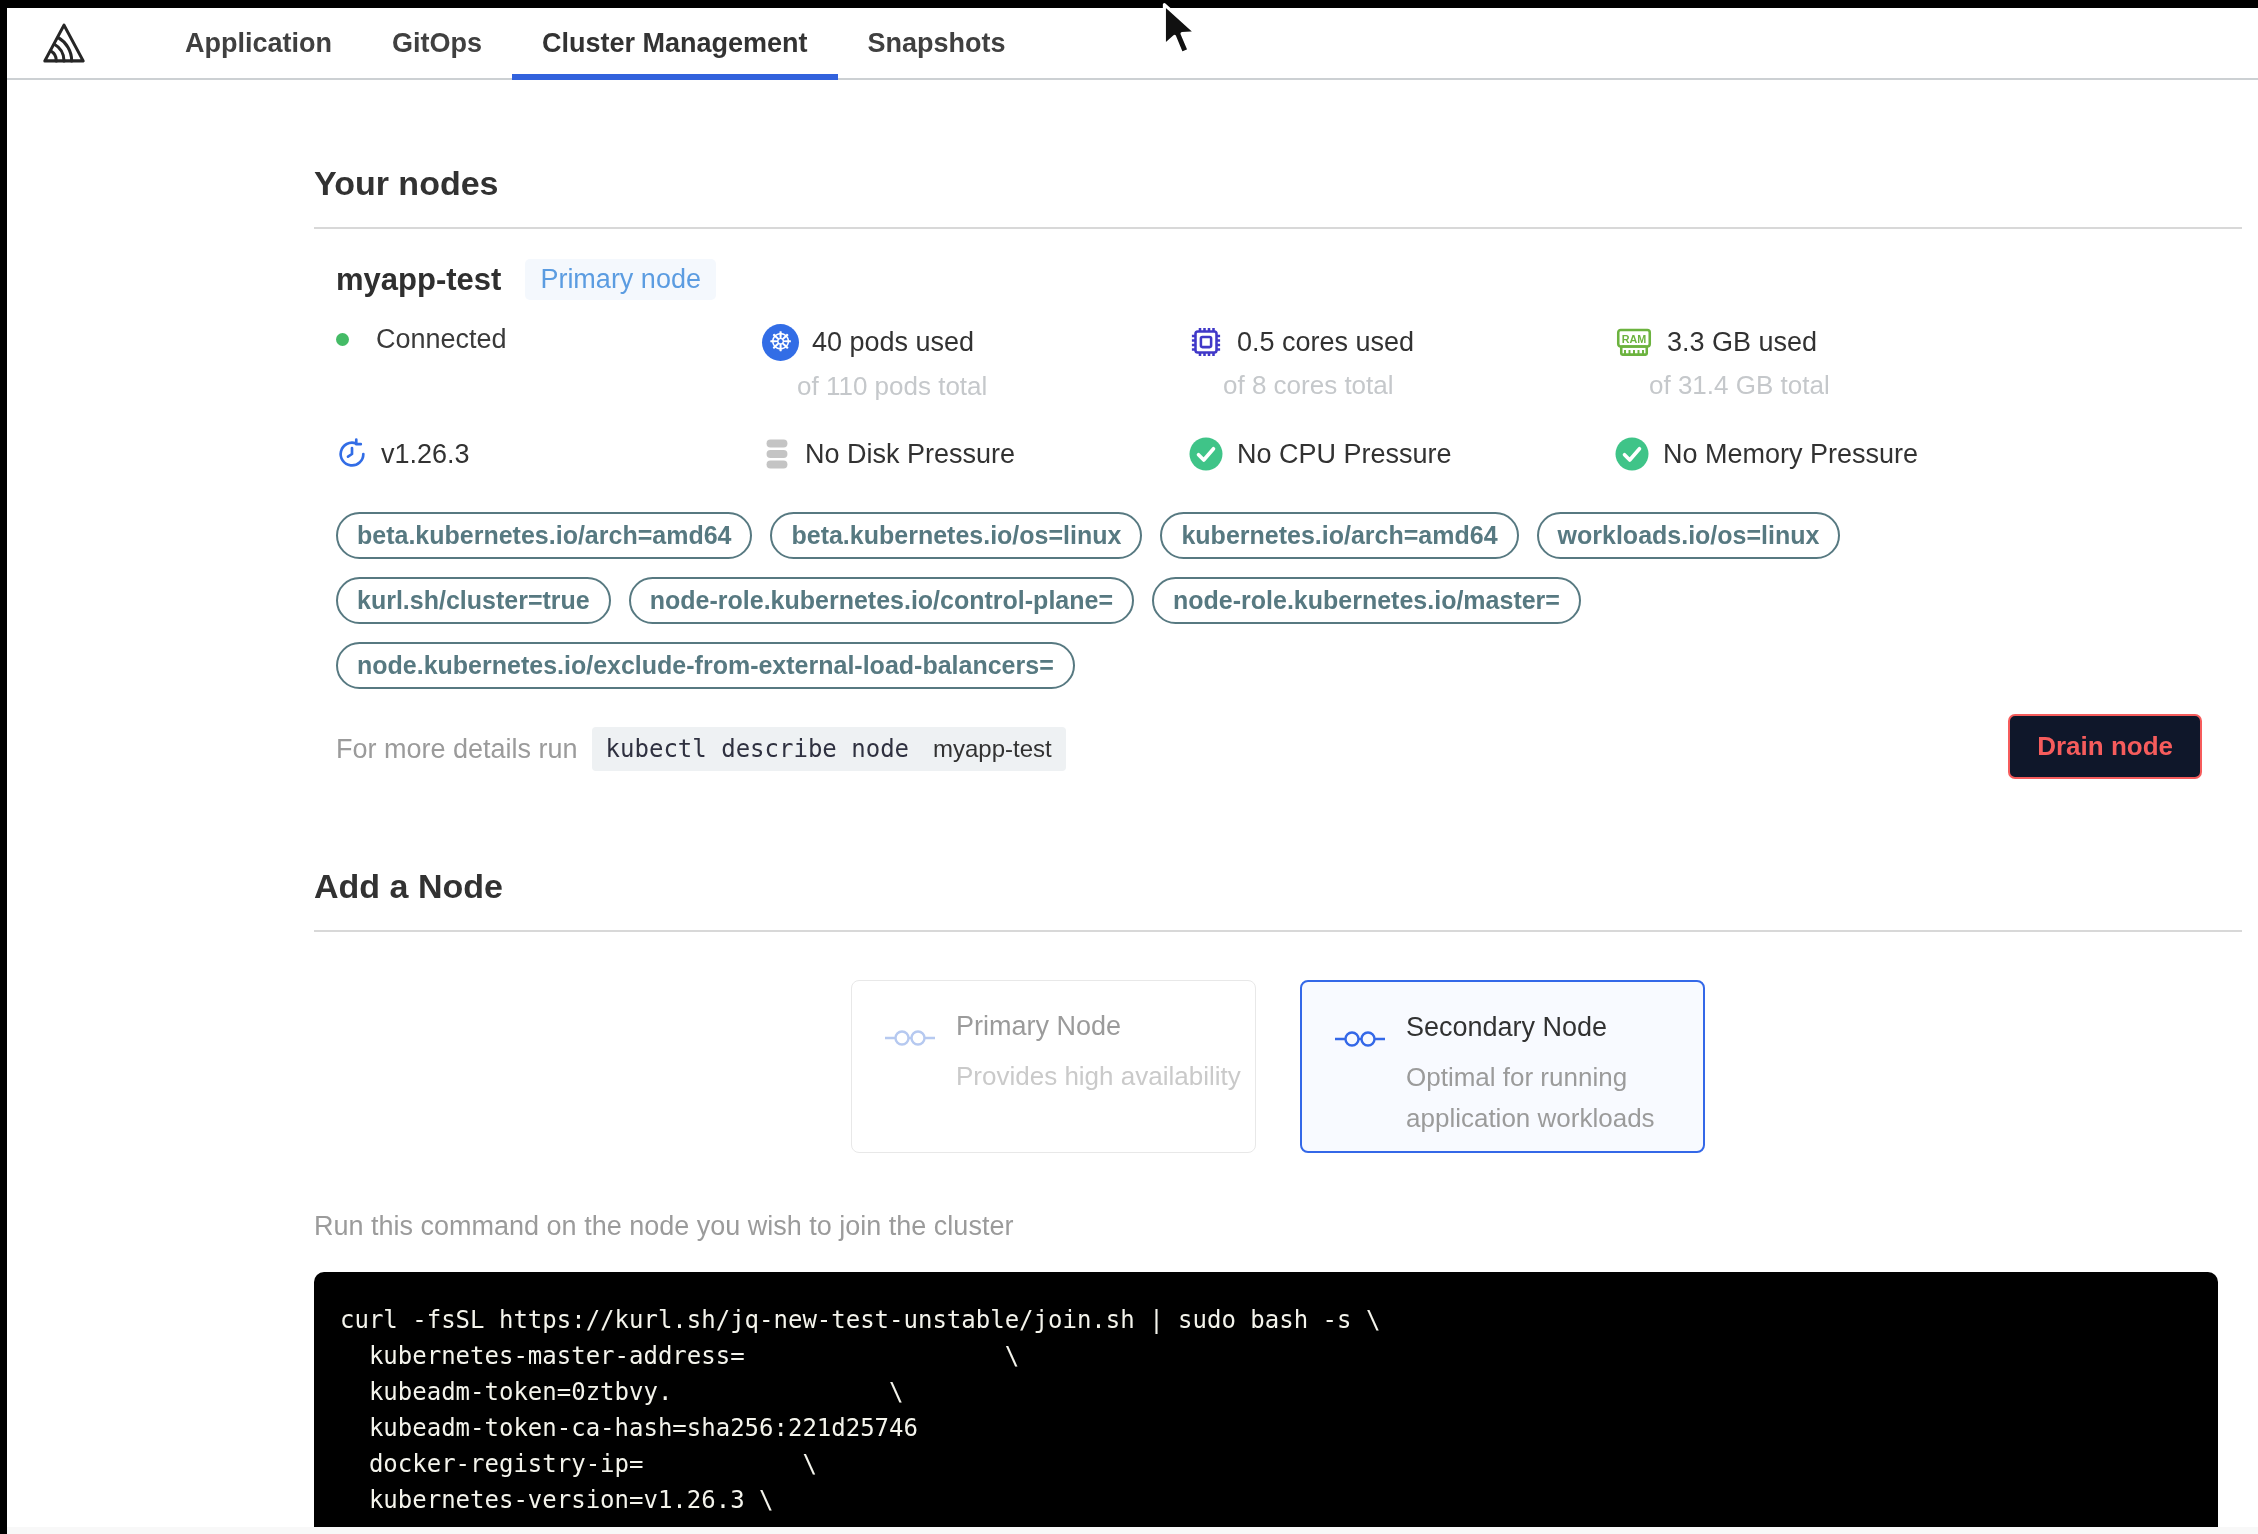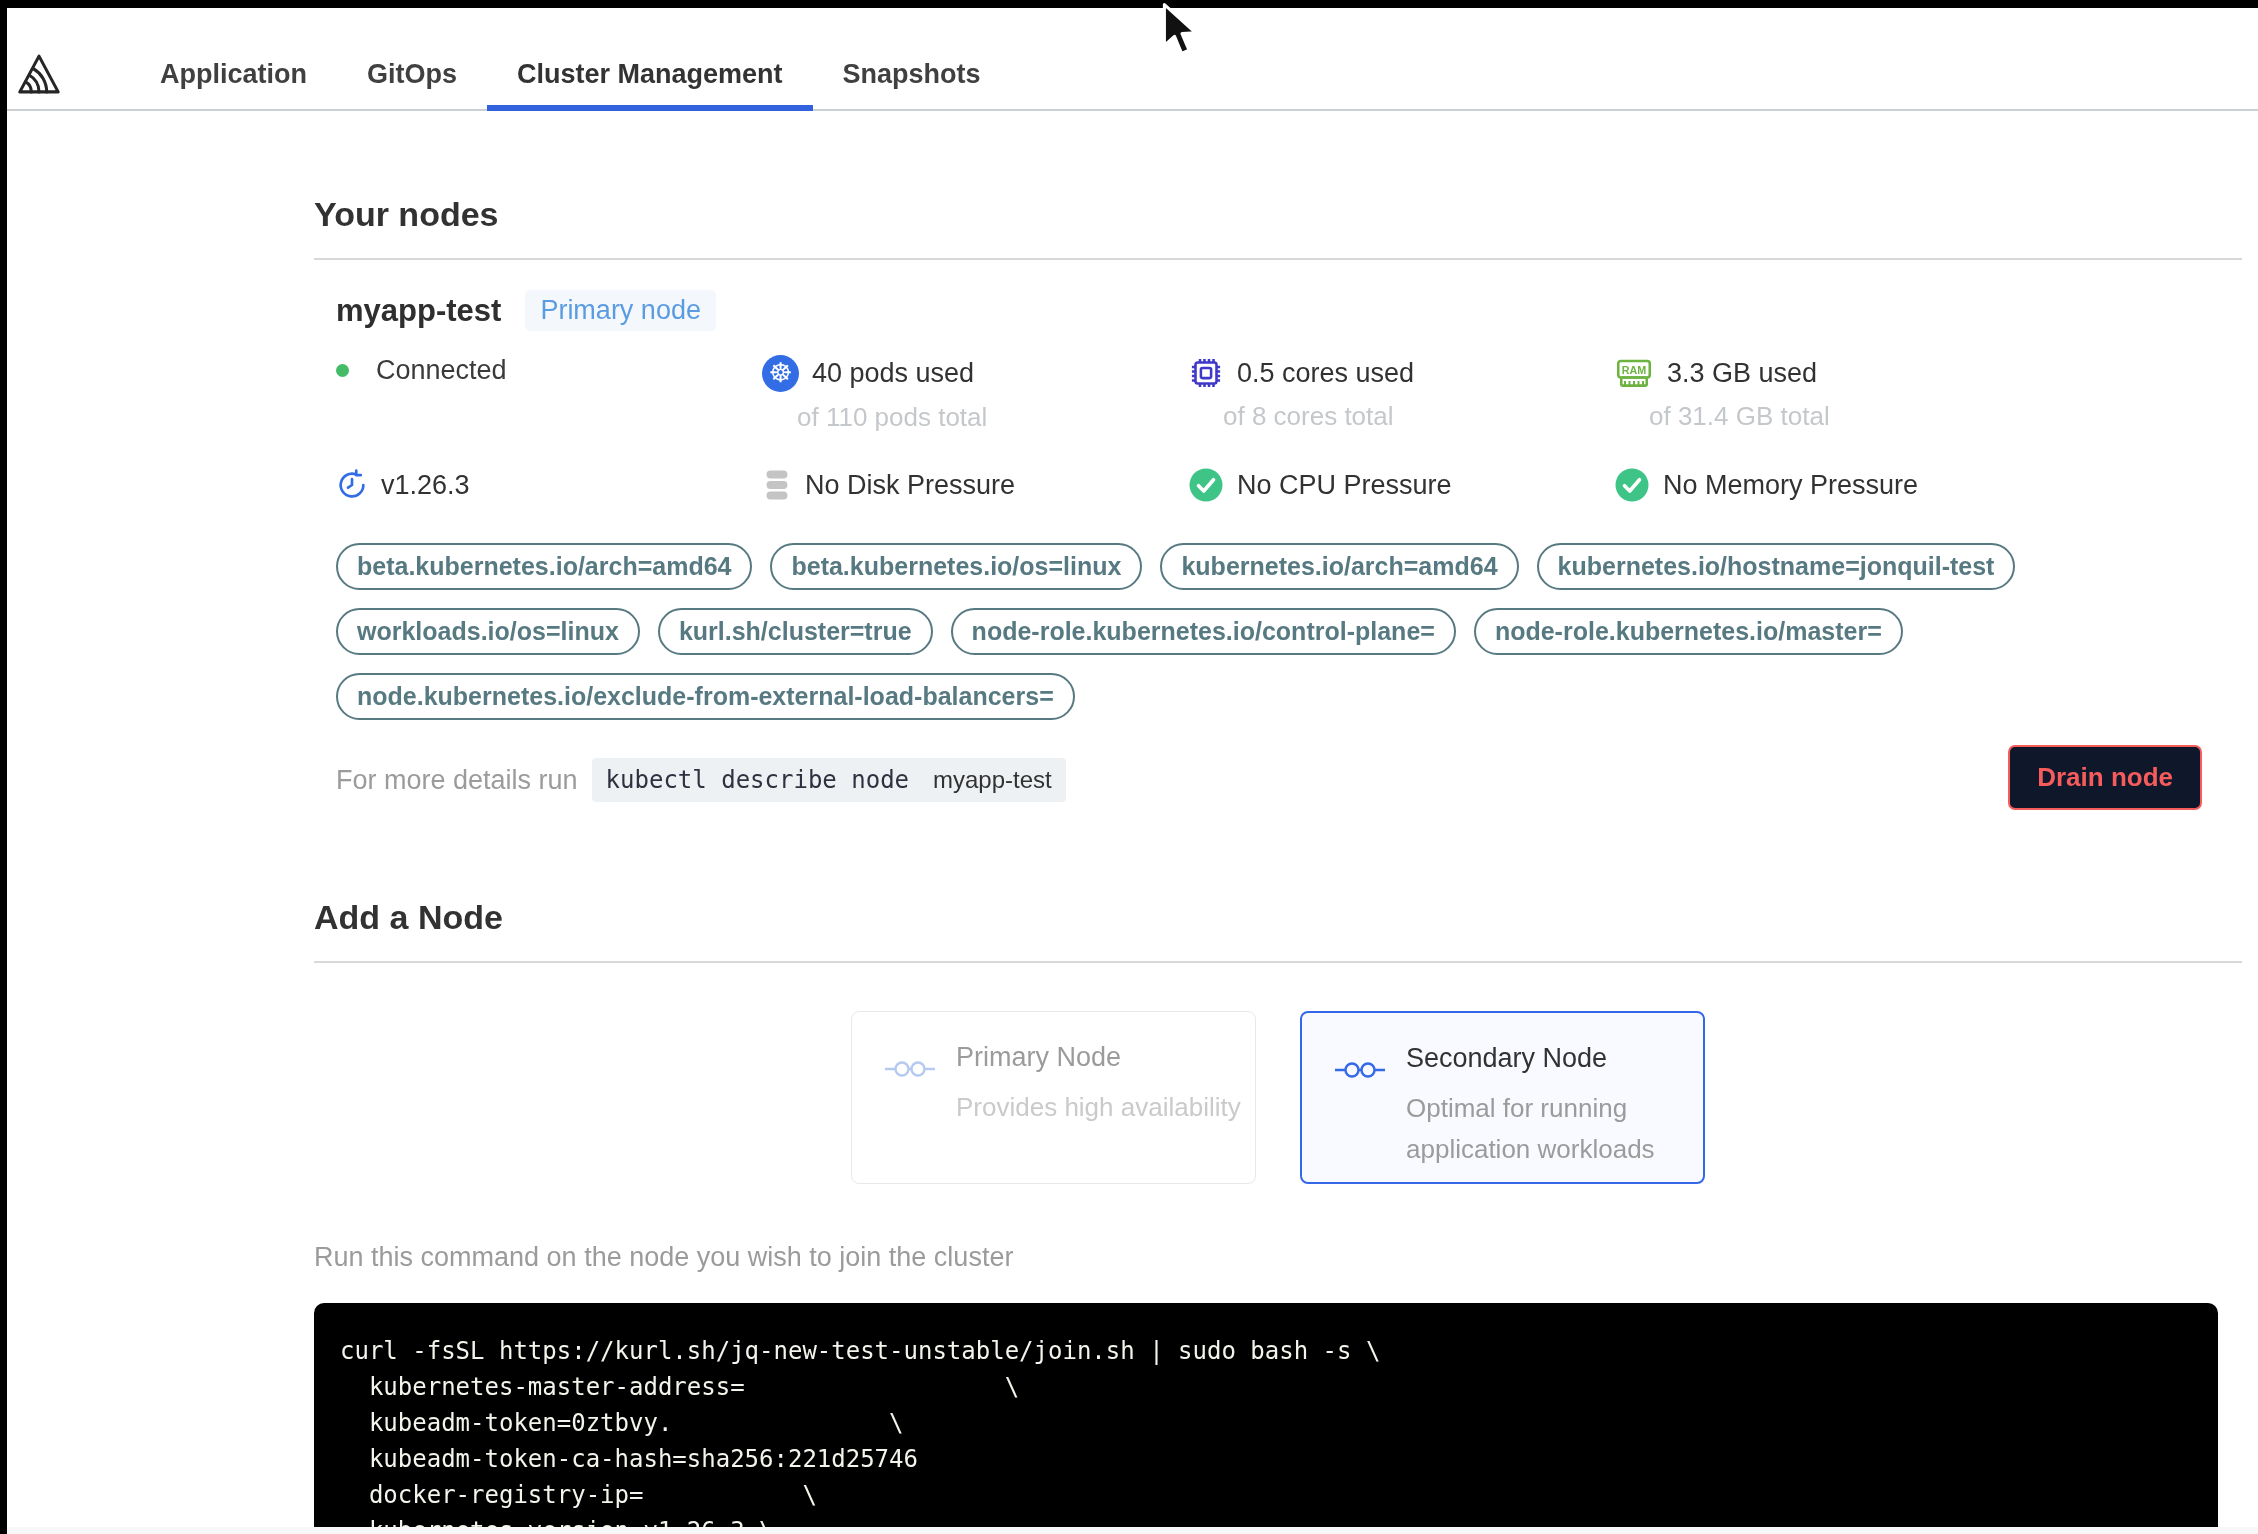--- a/index.html
+++ b/index.html
@@ -2,21 +2,21 @@
 <html><head>
 <meta charset="utf-8">
 <style>
   * { margin:0; padding:0; box-sizing:border-box; }
   html,body { width:2258px; height:1534px; }
   body { font-family:"Liberation Sans", sans-serif; background:#000; position:relative; overflow:hidden; }
 
   .app { position:absolute; left:7px; top:8px; right:0; bottom:0; background:#fff; overflow:hidden; }
 
   
-  .nav { height:72px; background:#fff; border-bottom:2px solid #ccd0d3; display:flex; align-items:stretch; padding-left:9px;margin-top:31px; }
+  .nav { height:72px; background:#fff; border-bottom:2px solid #ccd0d3; display:flex; align-items:stretch; padding-left:34px; }
   .logo-wrap { display:flex; align-items:center; margin-right:40px; }
   .tabs { display:flex; align-items:stretch; margin-left:28px; }
   .tab { display:flex; align-items:center; padding:0 30px; font-size:27px; font-weight:600; color:#404040; position:relative; cursor:default; }
   .tab.active { color:#333; }
   .tab.active::after { content:""; position:absolute; left:0; right:0; bottom:-2px; height:6px; background:#3262dd; }
 
   
   .main { padding:84px 16px 0 307px; }
   h2.section-title { font-size:34px; font-weight:700; color:#323232; }
   .divider { border:none; border-top:2px solid #d8d8d8; margin-top:24px; }
@@ -172,21 +172,20 @@
             <path d="M7 12.5 L10.5 16 L17 8.5" fill="none" stroke="#fff" stroke-width="2.4" stroke-linecap="round" stroke-linejoin="round"></path>
           </svg>
           <span>No Memory Pressure</span>
         </div>
       </div>
 
       <div class="labels-wrap">
         <span class="label-pill">beta.kubernetes.io/arch=amd64</span>
         <span class="label-pill">beta.kubernetes.io/os=linux</span>
         <span class="label-pill">kubernetes.io/arch=amd64</span>
-        <span class="label-pill">kubernetes.io/hostname=jonquil-test</span>
         <span class="label-pill">workloads.io/os=linux</span>
         <span class="label-pill">kurl.sh/cluster=true</span>
         <span class="label-pill">node-role.kubernetes.io/control-plane=</span>
         <span class="label-pill">node-role.kubernetes.io/master=</span>
         <span class="label-pill">node.kubernetes.io/exclude-from-external-load-balancers=</span>
       </div>
 
       <div class="details-line">
         <span>For more details run</span>
         <span class="code-chip">

